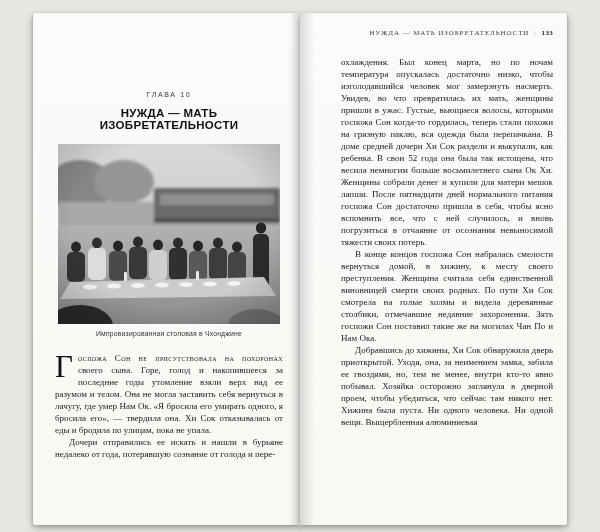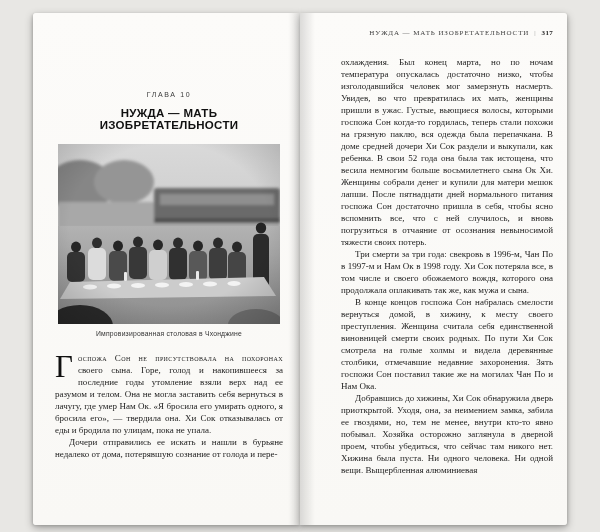--- a/index.html
+++ b/index.html
@@ -168,33 +168,32 @@
             <ellipse cx="22" cy="182" rx="33" ry="21" fill="#2a2a2a"></ellipse>
             <ellipse cx="198" cy="181" rx="28" ry="16" fill="#707070"></ellipse>
             <rect width="222" height="180" fill="url(#pgVin)"></rect>
           </svg>
         </div>
         <figcaption>Импровизированная столовая в Чхонджине</figcaption>
       </figure>
 
       <p class="bodytext"><span class="dropcap">Г</span><span class="smallcaps">оспожа Сон не присутствовала на похоронах</span><span> своего сына. Горе, голод и накопившееся за последние годы утомление взяли верх над ее разумом и телом. Она не могла заставить себя вернуться в лачугу, где умер Нам Ок. «Я бросила его умирать одного, я бросила его», — твердила она. Хи Сок отказывалась от еды и бродила по улицам, пока не упала.</span></p>
 
-      <p class="bodytext indent">Дочери отправились ее искать и нашли в бурьяне недалеко от дома, потерявшую сознание от голода и пере-</p>
+      <p class="bodytext indent">Дочери отправились ее искать и нашли в бурьяне недалеко от года, потерявшую сознание от голода и пере-</p>
     </div>
   </div>
 
   <div class="page page-right">
     <div class="right-content">
 
       <div class="running-header">
         <span>НУЖДА — МАТЬ ИЗОБРЕТАТЕЛЬНОСТИ</span>
         <span class="header-divider">|</span>
-        <span class="page-number">317</span>
+        <span class="page-number">133</span>
       </div>
 
       <p class="bodytext">охлаждения. Был конец марта, но по ночам температура опускалась достаточно низко, чтобы изголодавшийся человек мог замерзнуть насмерть. Увидев, во что превратилась их мать, женщины пришли в ужас. Густые, вьющиеся волосы, которыми госпожа Сон когда-то гордилась, теперь стали похожи на грязную паклю, вся одежда была перепачкана. В доме средней дочери Хи Сок раздели и выкупали, как ребенка. В свои 52 года она была так истощена, что весила немногим больше восьмилетнего сына Ок Хи. Женщины собрали денег и купили для матери мешок лапши. После пятнадцати дней нормального питания госпожа Сон достаточно пришла в себя, чтобы ясно вспомнить все, что с ней случилось, и вновь погрузиться в отчаяние от осознания невыносимой тяжести своих потерь.</p>
-      <p class="bodytext indent">Три смерти за три года: свекровь в 1996-м, Чан По в 1997-м и Нам Ок в 1998 году. Хи Сок потеряла все, в том числе и своего обожаемого вождя, которого она продолжала оплакивать так же, как мужа и сына.</p>
       <p class="bodytext indent">В конце концов госпожа Сон набралась смелости вернуться домой, в хижину, к месту своего преступления. Женщина считала себя единственной виновницей смерти своих родных. По пути Хи Сок смотрела на голые холмы и видела деревянные столбики, отмечавшие недавние захоронения. Зять госпожи Сон поставил такие же на могилах Чан По и Нам Ока.</p>
       <p class="bodytext indent">Добравшись до хижины, Хи Сок обнаружила дверь приоткрытой. Уходя, она, за неимением замка, забила ее гвоздями, но, тем не менее, внутри кто-то явно побывал. Хозяйка осторожно заглянула в дверной проем, чтобы убедиться, что сейчас там никого нет. Хижина была пуста. Ни одного человека. Ни одной вещи. Выщербленная алюминиевая</p>
     </div>
   </div>
 
 </div>
 
 </body></html>

